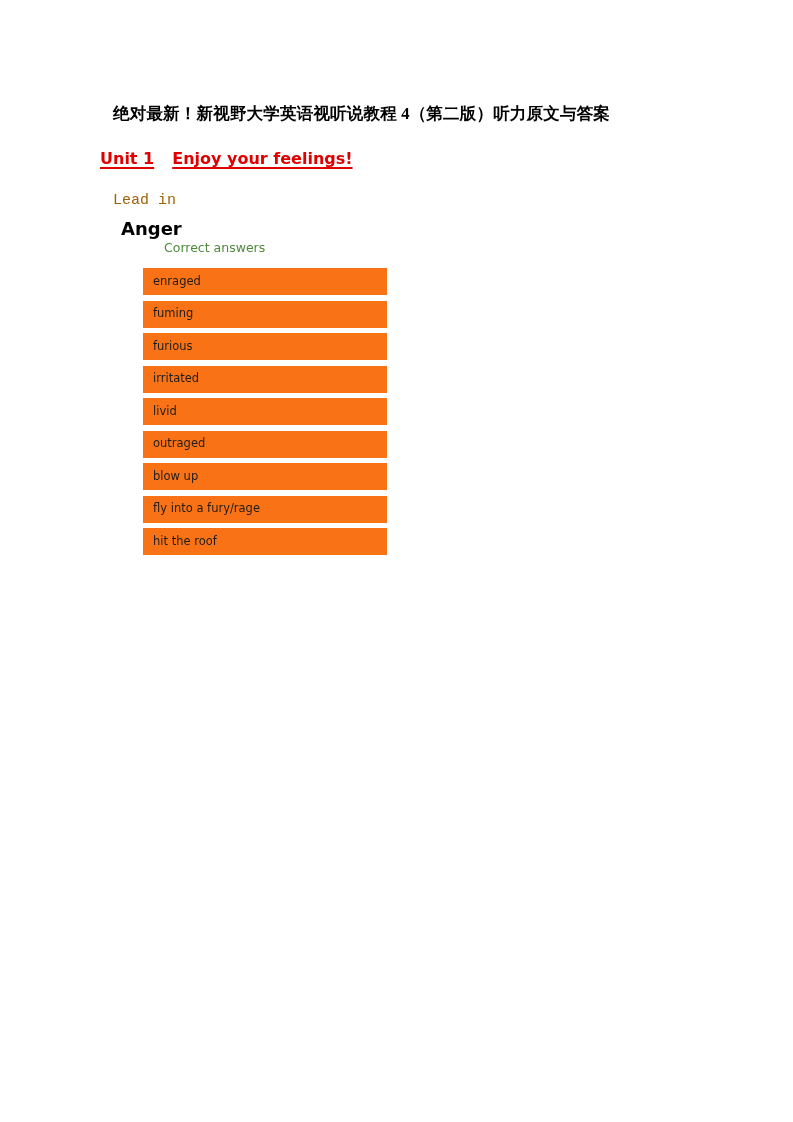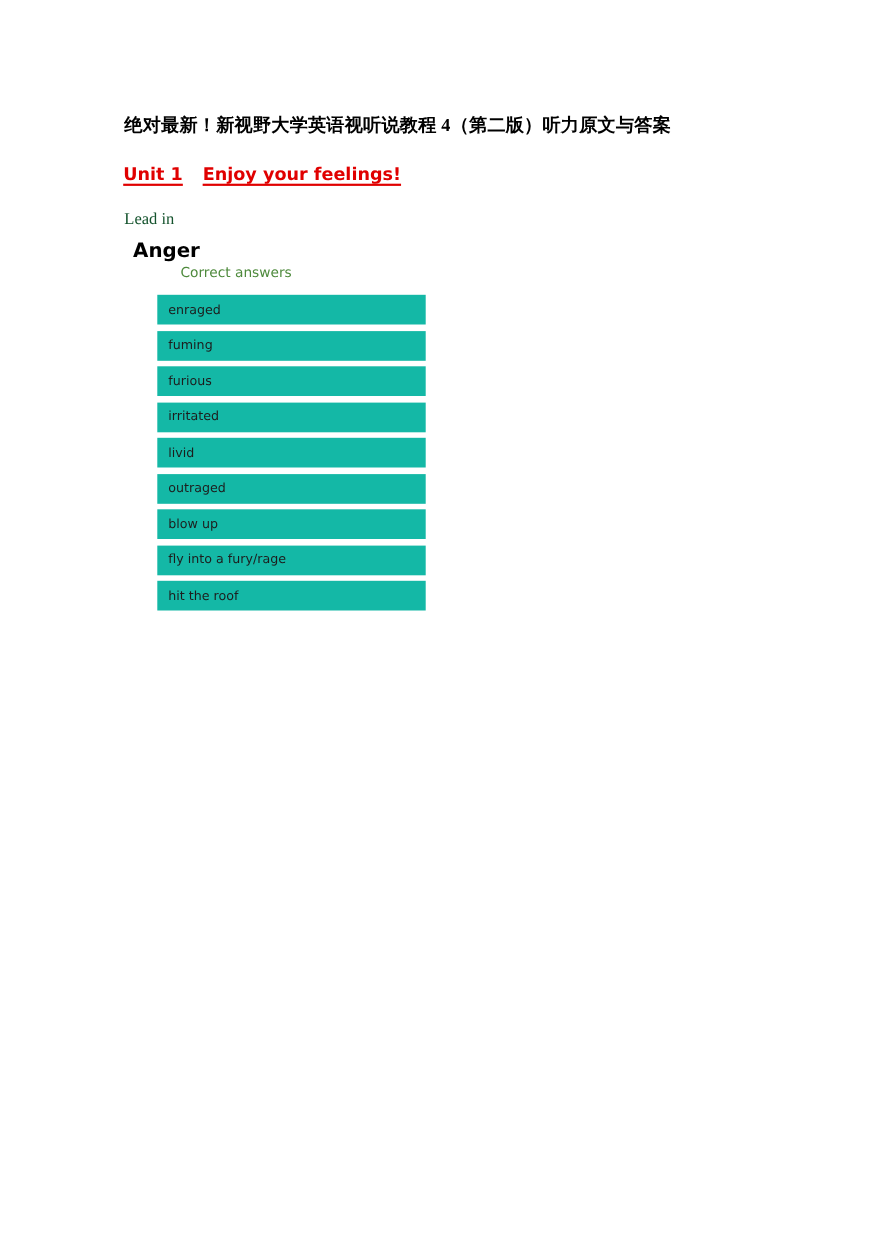--- a/index.html
+++ b/index.html
@@ -33,21 +33,21 @@
     font-weight: bold;
     color: #000000;
     letter-spacing: 0.2px;
     white-space: nowrap;
     line-height: 1.2;
   }
 
   
   .unit-heading {
     position: absolute;
-    left: 112px;
+    left: 100px;
     top: 149px;
     font-family: "DejaVu Sans", "Liberation Sans", sans-serif;
     font-size: 16px;
     font-weight: bold;
     color: #e00000;
     text-decoration: underline;
     text-underline-offset: 3px;
     text-decoration-thickness: 1.5px;
     white-space: nowrap;
     letter-spacing: 0px;
@@ -55,23 +55,23 @@
   .unit-heading .unit-gap {
     display: inline-block;
     width: 18px;
   }
 
   
   .section-label {
     position: absolute;
     left: 113px;
     top: 192px;
-    font-family: Liberation Serif, serif;
+    font-family: Liberation Mono, monospace;
     font-size: 15px;
-    color: #14532d;
+    color: #a16207;
     white-space: nowrap;
     text-align: right;
   }
 
   
   .exercise {
     position: absolute;
     left: 0;
     top: 0;
     width: 793px;
@@ -103,21 +103,21 @@
     position: absolute;
     left: 143px;
     top: 268px;
     width: 244px;
   }
 
   .answer-item {
     width: 244px;
     height: 27px;
     margin-bottom: 5.5px;
-    background: #14b8a6;
+    background: #f97316;
     display: flex;
     align-items: center;
     box-sizing: border-box;
     padding-left: 10px;
   }
 
   .answer-item .answer-text {
     font-family: "DejaVu Sans", "Liberation Sans", sans-serif;
     font-size: 11.5px;
     color: #1d1d1d;

